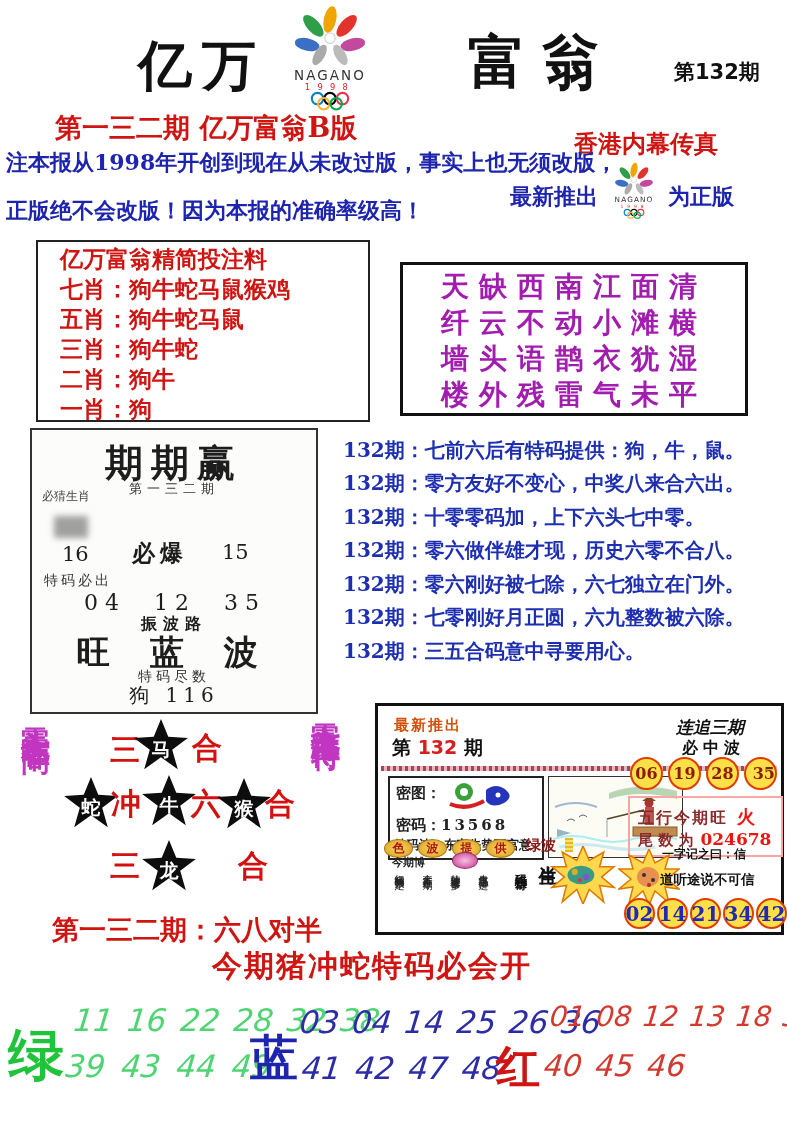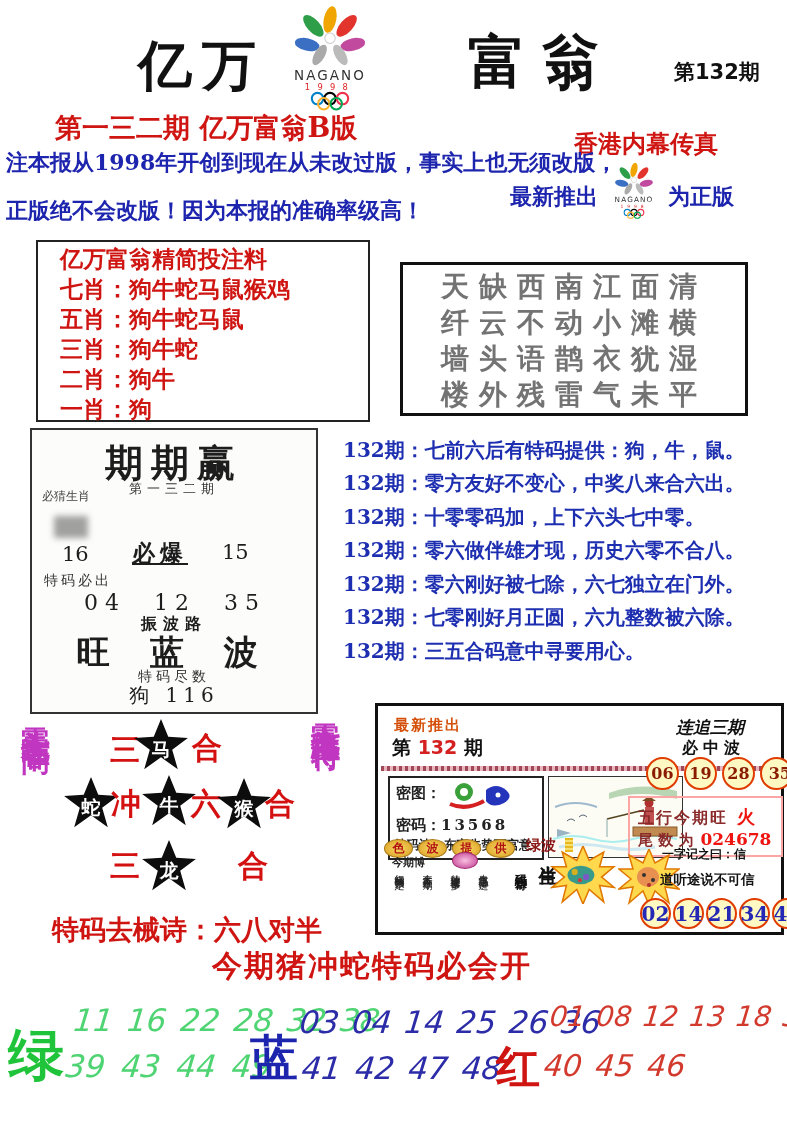--- a/index.html
+++ b/index.html
@@ -15,21 +15,21 @@
 
   
   .title{font-size:54px;font-weight:bold;color:#111;letter-spacing:10px;}
   .title2{font-size:58px;letter-spacing:16px;}
   .issue-no{font-size:21px;font-weight:bold;color:#111;}
 
   
   .zodiac-box{left:36px;top:240px;width:330px;height:178px;border:2px solid #222;}
   .zodiac-box div{margin:3px 0 0 22px;font-size:23px;line-height:27px;}
   .poem-box{left:400px;top:262px;width:348px;height:154px;border:3px solid #111;text-align:center;padding-top:4px;box-sizing:border-box;}
-  .poem-box div{font-size:28px;line-height:36px;letter-spacing:10px;font-weight:bold;color:#737373;}
+  .poem-box div{font-size:28px;line-height:36px;letter-spacing:10px;font-weight:bold;color:#a21caf;}
 
   
   .scan-box{left:30px;top:428px;width:284px;height:282px;border:2px solid #333;background:#fcfcfa;color:#1d1d1d;}
   .scan-box .abs{white-space:nowrap;}
   .ctr{left:50%;transform:translateX(-50%);}
 
   
   .tips div{position:absolute;left:343px;font-size:20px;font-weight:bold;color:#1d2fb0;white-space:nowrap;}
 
   
@@ -39,22 +39,22 @@
         clip-path:polygon(50% 0%,63% 33%,98% 35%,70% 57%,80% 93%,50% 71%,20% 93%,30% 57%,2% 35%,37% 33%);}
   .star span{color:#fff;font-weight:bold;font-size:19px;padding-top:8px;}
 
   
   .promo{left:375px;top:703px;width:409px;height:232px;border:3px solid #111;box-sizing:border-box;}
   .promo .abs{white-space:nowrap;}
   .divider{left:3px;width:396px;top:60px;height:5px;
            background:repeating-linear-gradient(90deg,#a04858 0 3px,#eab6be 3px 6px);}
   .secret-box{left:10px;top:70px;width:152px;height:80px;border:2px solid #222;}
   .pict{left:170px;top:70px;width:133px;height:80px;border:1px solid #333;overflow:hidden;}
-  .circ{position:absolute;width:33px;height:33px;border-radius:50%;background:#fef9c3;border:2.5px solid #e03c00;
-        display:flex;align-items:center;justify-content:center;font-weight:bold;box-sizing:border-box;margin-left:16px;}
+  .circ{position:absolute;width:33px;height:33px;border-radius:50%;background:#fde047;border:2.5px solid #e03c00;
+        display:flex;align-items:center;justify-content:center;font-weight:bold;box-sizing:border-box;}
   .circ-top{color:#8a1a00;font-size:16px;}
   .circ-bot{color:#2428b4;font-size:20px;}
   .wuxing-box{left:250px;top:90px;width:151px;height:57px;border:2px solid #fca5a5;}
   .badge{display:inline-block;width:27px;height:17px;border-radius:50%;background:radial-gradient(#f9d963,#d89a20);
          color:#b01010;font-size:12px;font-weight:bold;text-align:center;line-height:17px;margin-right:5px;border:1px solid #a87812;}
   .vcol{position:absolute;writing-mode:vertical-rl;text-orientation:upright;font-size:10px;color:#222;letter-spacing:1px;}
 
   
   .hand{font-style:italic;transform:skewX(-6deg);font-weight:500;white-space:nowrap;}
 </style>
@@ -122,21 +122,21 @@
     <div>墙头语鹊衣犹湿</div>
     <div>楼外残雷气未平</div>
   </div>
 
   <div class="abs scan-box serif">
     <div class="abs ctr b" style="top:8px;font-size:38px;letter-spacing:8px;">期期赢</div>
     <div class="abs ctr" style="top:50px;font-size:13px;letter-spacing:5px;color:#333;">第一三二期</div>
     <div class="abs" style="left:10px;top:58px;font-size:12px;color:#444;">必猜生肖</div>
     <div class="abs" style="left:22px;top:86px;width:34px;height:22px;background:#555;filter:blur(3px);opacity:.55;"></div>
     <div class="abs" style="left:30px;top:112px;font-size:21px;">16</div>
-    <div class="abs b" style="left:100px;top:108px;font-size:23px;letter-spacing:5px;text-decoration:underline;">必爆</div>
+    <div class="abs b" style="left:100px;top:108px;font-size:23px;letter-spacing:5px;">必爆</div>
     <div class="abs" style="left:190px;top:110px;font-size:21px;">15</div>
     <div class="abs" style="left:12px;top:142px;font-size:14px;letter-spacing:3px;color:#333;">特码必出</div>
     <div class="abs" style="left:52px;top:160px;font-size:22px;letter-spacing:7px;white-space:pre;">04  12  35</div>
     <div class="abs ctr b" style="top:184px;font-size:16px;letter-spacing:6px;">振波路</div>
     <div class="abs ctr b" style="top:200px;font-size:34px;letter-spacing:14px;">旺 蓝 波</div>
     <div class="abs ctr" style="top:238px;font-size:14px;letter-spacing:4px;color:#333;">特码尽数</div>
     <div class="abs ctr" style="top:252px;font-size:20px;letter-spacing:5px;">狗 116</div>
   </div>
 
   <div class="tips serif">
@@ -170,21 +170,21 @@
       <span>猴</span>
     </div>
   <div class="schar serif" style="left:265px;top:784px;">合</div>
 
   <div class="schar serif" style="left:110px;top:846px;">三</div>
   <div class="star" style="left:141px;top:840px;">
       <span>龙</span>
     </div>
   <div class="schar serif" style="left:238px;top:846px;">合</div>
 
-  <div class="abs red b serif nowrap" style="left:52px;top:912px;font-size:27px;">特码去械诗：六八对半</div>
+  <div class="abs red b serif nowrap" style="left:52px;top:912px;font-size:27px;">第一三二期：六八对半</div>
 
   <div class="abs promo">
     <div class="abs b serif" style="left:16px;top:10px;font-size:15px;color:#d4500a;letter-spacing:2px;">最新推出</div>
     <div class="abs b" style="left:14px;top:29px;font-size:19px;color:#111;"><span>第 </span><span style="color:#d42020;">132</span><span> 期</span></div>
     <div class="abs b serif" style="left:298px;top:10px;font-size:17px;font-style:italic;color:#111;">连追三期</div>
     <div class="abs b serif" style="left:304px;top:32px;font-size:16px;letter-spacing:5px;color:#111;">必中波</div>
     <div class="abs divider"></div>
 
     <div class="abs secret-box">
       <div class="abs b serif" style="left:6px;top:6px;font-size:15px;color:#222;">密图：</div>

